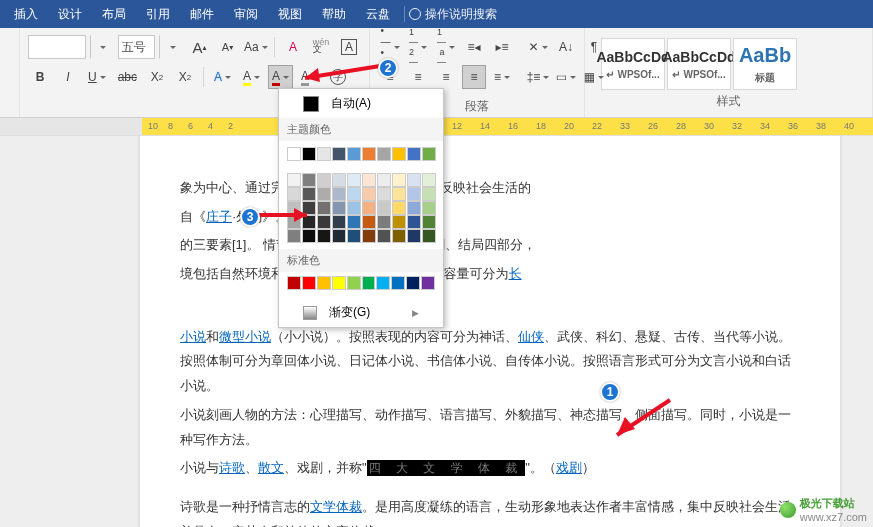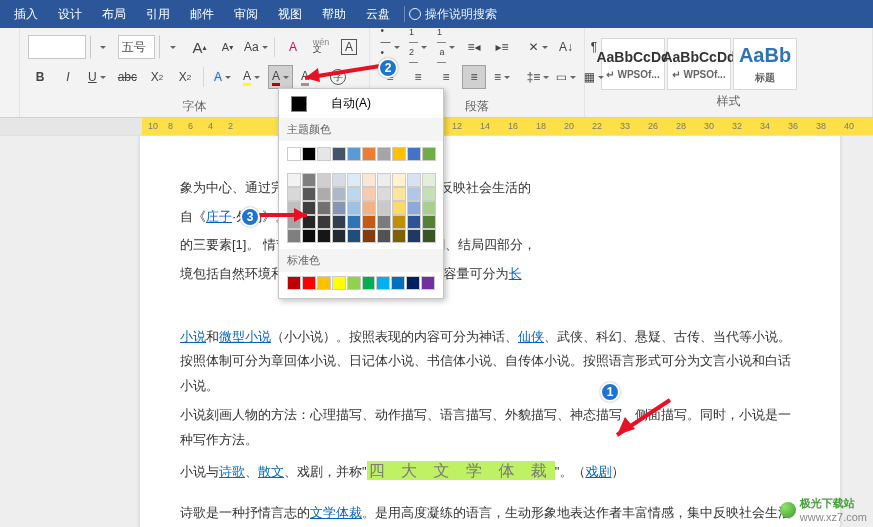--- a/index.html
+++ b/index.html
@@ -29,24 +29,24 @@
 .stylebox{width:64px;height:52px;border:1px solid #d8d8d8;background:#fff;display:flex;flex-direction:column;align-items:center;justify-content:center;font-size:11px;cursor:pointer;}
 .stylebox .prev{font-size:14px;color:#333;}
 .stylebox .nm{font-size:10px;color:#666;margin-top:4px;}
 .ruler{height:18px;background:#fde047;border-bottom:1px solid #e0e0e0;position:relative;font-size:9px;color:#777;}
 .ruler .tick{position:absolute;top:3px;}
 .ruler .shade{position:absolute;left:0;top:0;bottom:0;width:142px;background:#e6e6e6;}
 .doc{position:absolute;left:0;right:0;top:136px;bottom:0;background:#eee;overflow:hidden;}
 .page{position:absolute;left:140px;top:-10px;width:700px;background:#fff;box-shadow:0 0 4px rgba(0,0,0,.15);padding:50px 40px;font-size:13px;color:#333;line-height:1.9;}
 .page p{margin-bottom:4px;}
 .page a{color:#0365be;text-decoration:underline;}
-.hl{background:#bef264;padding:1px 2px;letter-spacing:6px;font-size:16px;color:#7a7a7a;}
+.hl{background:#000000;padding:1px 2px;letter-spacing:6px;font-size:12px;color:#7a7a7a;}
 
 .picker{position:absolute;left:278px;top:88px;width:166px;background:#fff;border:1px solid #c6c6c6;box-shadow:2px 2px 6px rgba(0,0,0,.25);font-size:12px;z-index:50;}
-.picker .prow{display:flex;align-items:center;padding:6px 12px;gap:24px;cursor:pointer;}
+.picker .prow{display:flex;align-items:center;padding:6px 24px;gap:12px;cursor:pointer;}
 .picker .autobox{width:16px;height:16px;background:#000;border:1px solid #888;}
 .picker .hdr{padding:4px 8px;color:#666;background:#f4f4f4;font-size:11px;}
 .picker .swatches{padding:6px 8px;display:grid;grid-template-columns:repeat(10,14px);gap:1px;}
 .picker .sw{width:14px;height:14px;border:1px solid #ccc;cursor:pointer;}
 .picker .stdrow{padding:4px 8px 8px;display:flex;gap:1px;}
 .wheel{width:14px;height:14px;border-radius:50%;background:conic-gradient(red,yellow,lime,cyan,blue,magenta,red);}
 .grad{width:14px;height:14px;border:1px solid #999;background:linear-gradient(#fff,#888);}
 
 .badge{position:absolute;width:20px;height:20px;border-radius:50%;background:#1e74d2;color:#fff;font-size:12px;font-weight:bold;display:flex;align-items:center;justify-content:center;border:2px solid #fff;box-shadow:0 0 2px rgba(0,0,0,.4);z-index:80;}
 .arrow{position:absolute;z-index:70;pointer-events:none;}
@@ -140,21 +140,20 @@
             <span style="border-bottom:3px solid #c00000">A</span>
           </span>
         <span class="ctrl dd">
             <span style="border-bottom:3px solid #999">A</span>
           </span>
         <span class="ctrl">
             <span style="border:1px solid #555;border-radius:50%;width:16px;height:16px;display:inline-flex;align-items:center;justify-content:center;font-size:10px">字</span>
           </span>
       </div>
     </div>
-    <div class="label">字体</div>
   </div>
 
   <div class="group" style="width:215px">
     <div class="rows">
       <div class="row">
         <span class="ctrl dd">
             <span style="font-size:10px">•—<br>•—</span>
           </span>
         <span class="ctrl dd">
             <span style="font-size:9px">1—<br>2—</span>
@@ -322,20 +321,25 @@
       <div class="sw" style="background: rgb(255, 0, 0);"></div>
       <div class="sw" style="background: rgb(255, 192, 0);"></div>
       <div class="sw" style="background: rgb(255, 255, 0);"></div>
       <div class="sw" style="background: rgb(146, 208, 80);"></div>
       <div class="sw" style="background: rgb(0, 176, 80);"></div>
       <div class="sw" style="background: rgb(0, 176, 240);"></div>
       <div class="sw" style="background: rgb(0, 112, 192);"></div>
       <div class="sw" style="background: rgb(0, 32, 96);"></div>
       <div class="sw" style="background: rgb(112, 48, 160);"></div>
     </div>
+  <div class="prow">
+    <span class="grad"></span>
+    <span>渐变(G)</span>
+    <span style="margin-left:auto;font-size:9px;color:#888">▶</span>
+  </div>
 </div>
 
 <div class="badge" style="left:378px;top:58px">2</div>
 <div class="badge" style="left:240px;top:207px">3</div>
 <div class="badge" style="left:600px;top:382px">1</div>
 
 <svg class="arrow" style="left:290px;top:38px" width="100" height="50">
     <line x1="90" y1="28" x2="15" y2="40"></line>
     <polygon points="15,40 28,30 30,44"></polygon>
   </svg>

